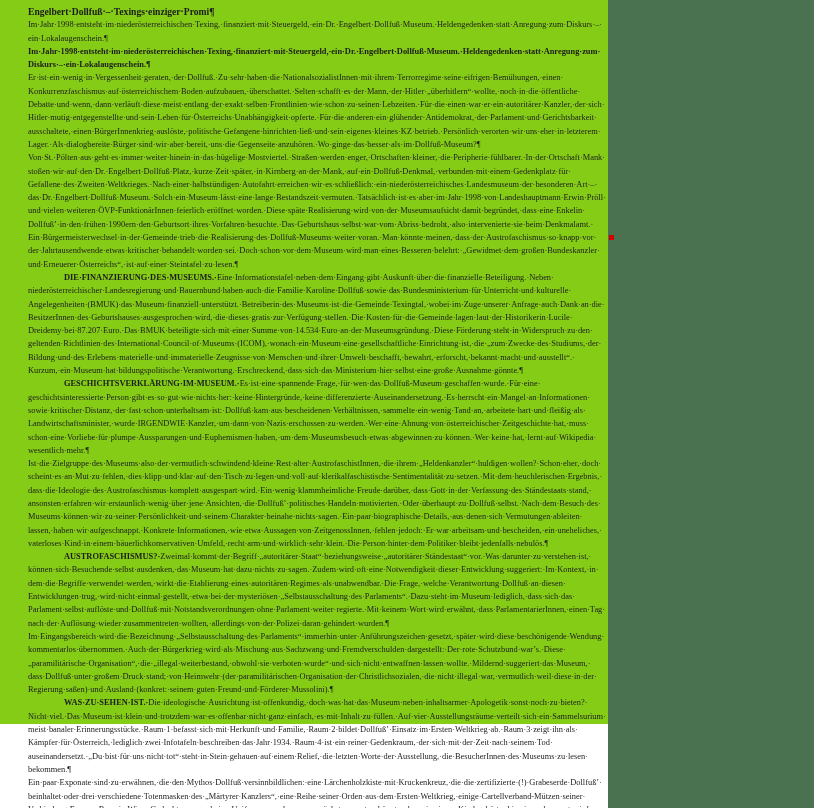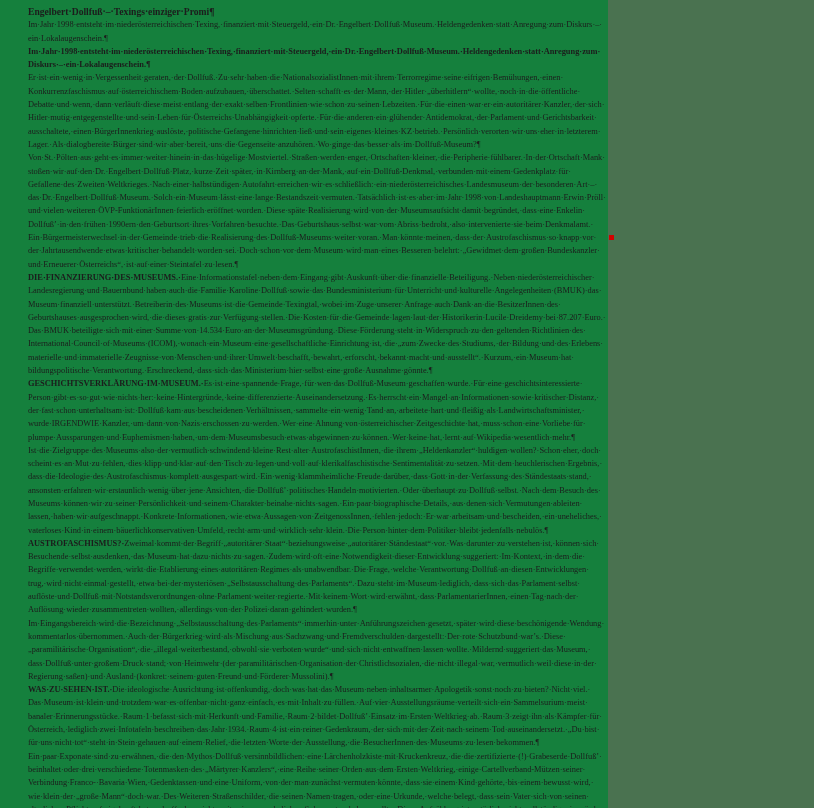--- a/index.html
+++ b/index.html
@@ -1,32 +1,32 @@
 <!DOCTYPE html>
 <html><head>
 <meta charset="utf-8">
 <style>
   html, body { margin:0; padding:0; }
   body {
     width:814px; height:808px; overflow:hidden; position:relative;
     background:#ffffff;
     font-family:"Liberation Serif", "DejaVu Serif", serif;
   }
-  .page { position:absolute; top:0; left:0; width:608px; height:808px; background:#15803d; }
+  .page { position:absolute; top:0; left:0; width:608px; height:724px; background:#84cc16; }
   .side-band { position:absolute; top:0; left:608px; width:206px; height:808px; }
   .annotation-marker { position:absolute; left:609px; top:235px; width:5px; height:5px; }
   .doc-body {
     position:absolute; top:5px; left:28px; width:578px;
     color:#1c1c1c; font-size:8.4px; line-height:13.3px;
     text-align:left;
   }
   .doc-body p { margin:0; padding:0; }
   p.style-title { font-weight:bold; font-size:9.6px; }
   p.style-bold { font-weight:bold; }
-  .lead-run { font-weight:bold; }
+  .lead-run { font-weight:bold;margin-left:36px; }
   .fmt-mark { color:#1c1c1c; }
 </style>
 </head>
 <body style="background: rgb(255, 255, 255);">
 
 <div class="page">
   <div class="doc-body">
       <p class="style-title"><span>Engelbert·​Dollfuß·​–·​Texings·​einziger·​Promi</span><span class="fmt-mark">¶</span></p>
       <p class="style-normal"><span>Im·​Jahr·​1998·​entsteht·​im·​niederösterreichischen·​Texing,·​finanziert·​mit·​Steuergeld,·​ein·​Dr.·​Engelbert·​Dollfuß·​Museum.·​Heldengedenken·​statt·​Anregung·​zum·​Diskurs·​–·​ein·​Lokalaugenschein.</span><span class="fmt-mark">¶</span></p>
       <p class="style-bold"><span>Im·​Jahr·​1998·​entsteht·​im·​niederösterreichischen·​Texing,·​finanziert·​mit·​Steuergeld,·​ein·​Dr.·​Engelbert·​Dollfuß·​Museum.·​Heldengedenken·​statt·​Anregung·​zum·​Diskurs·​–·​ein·​Lokalaugenschein.</span><span class="fmt-mark">¶</span></p>

